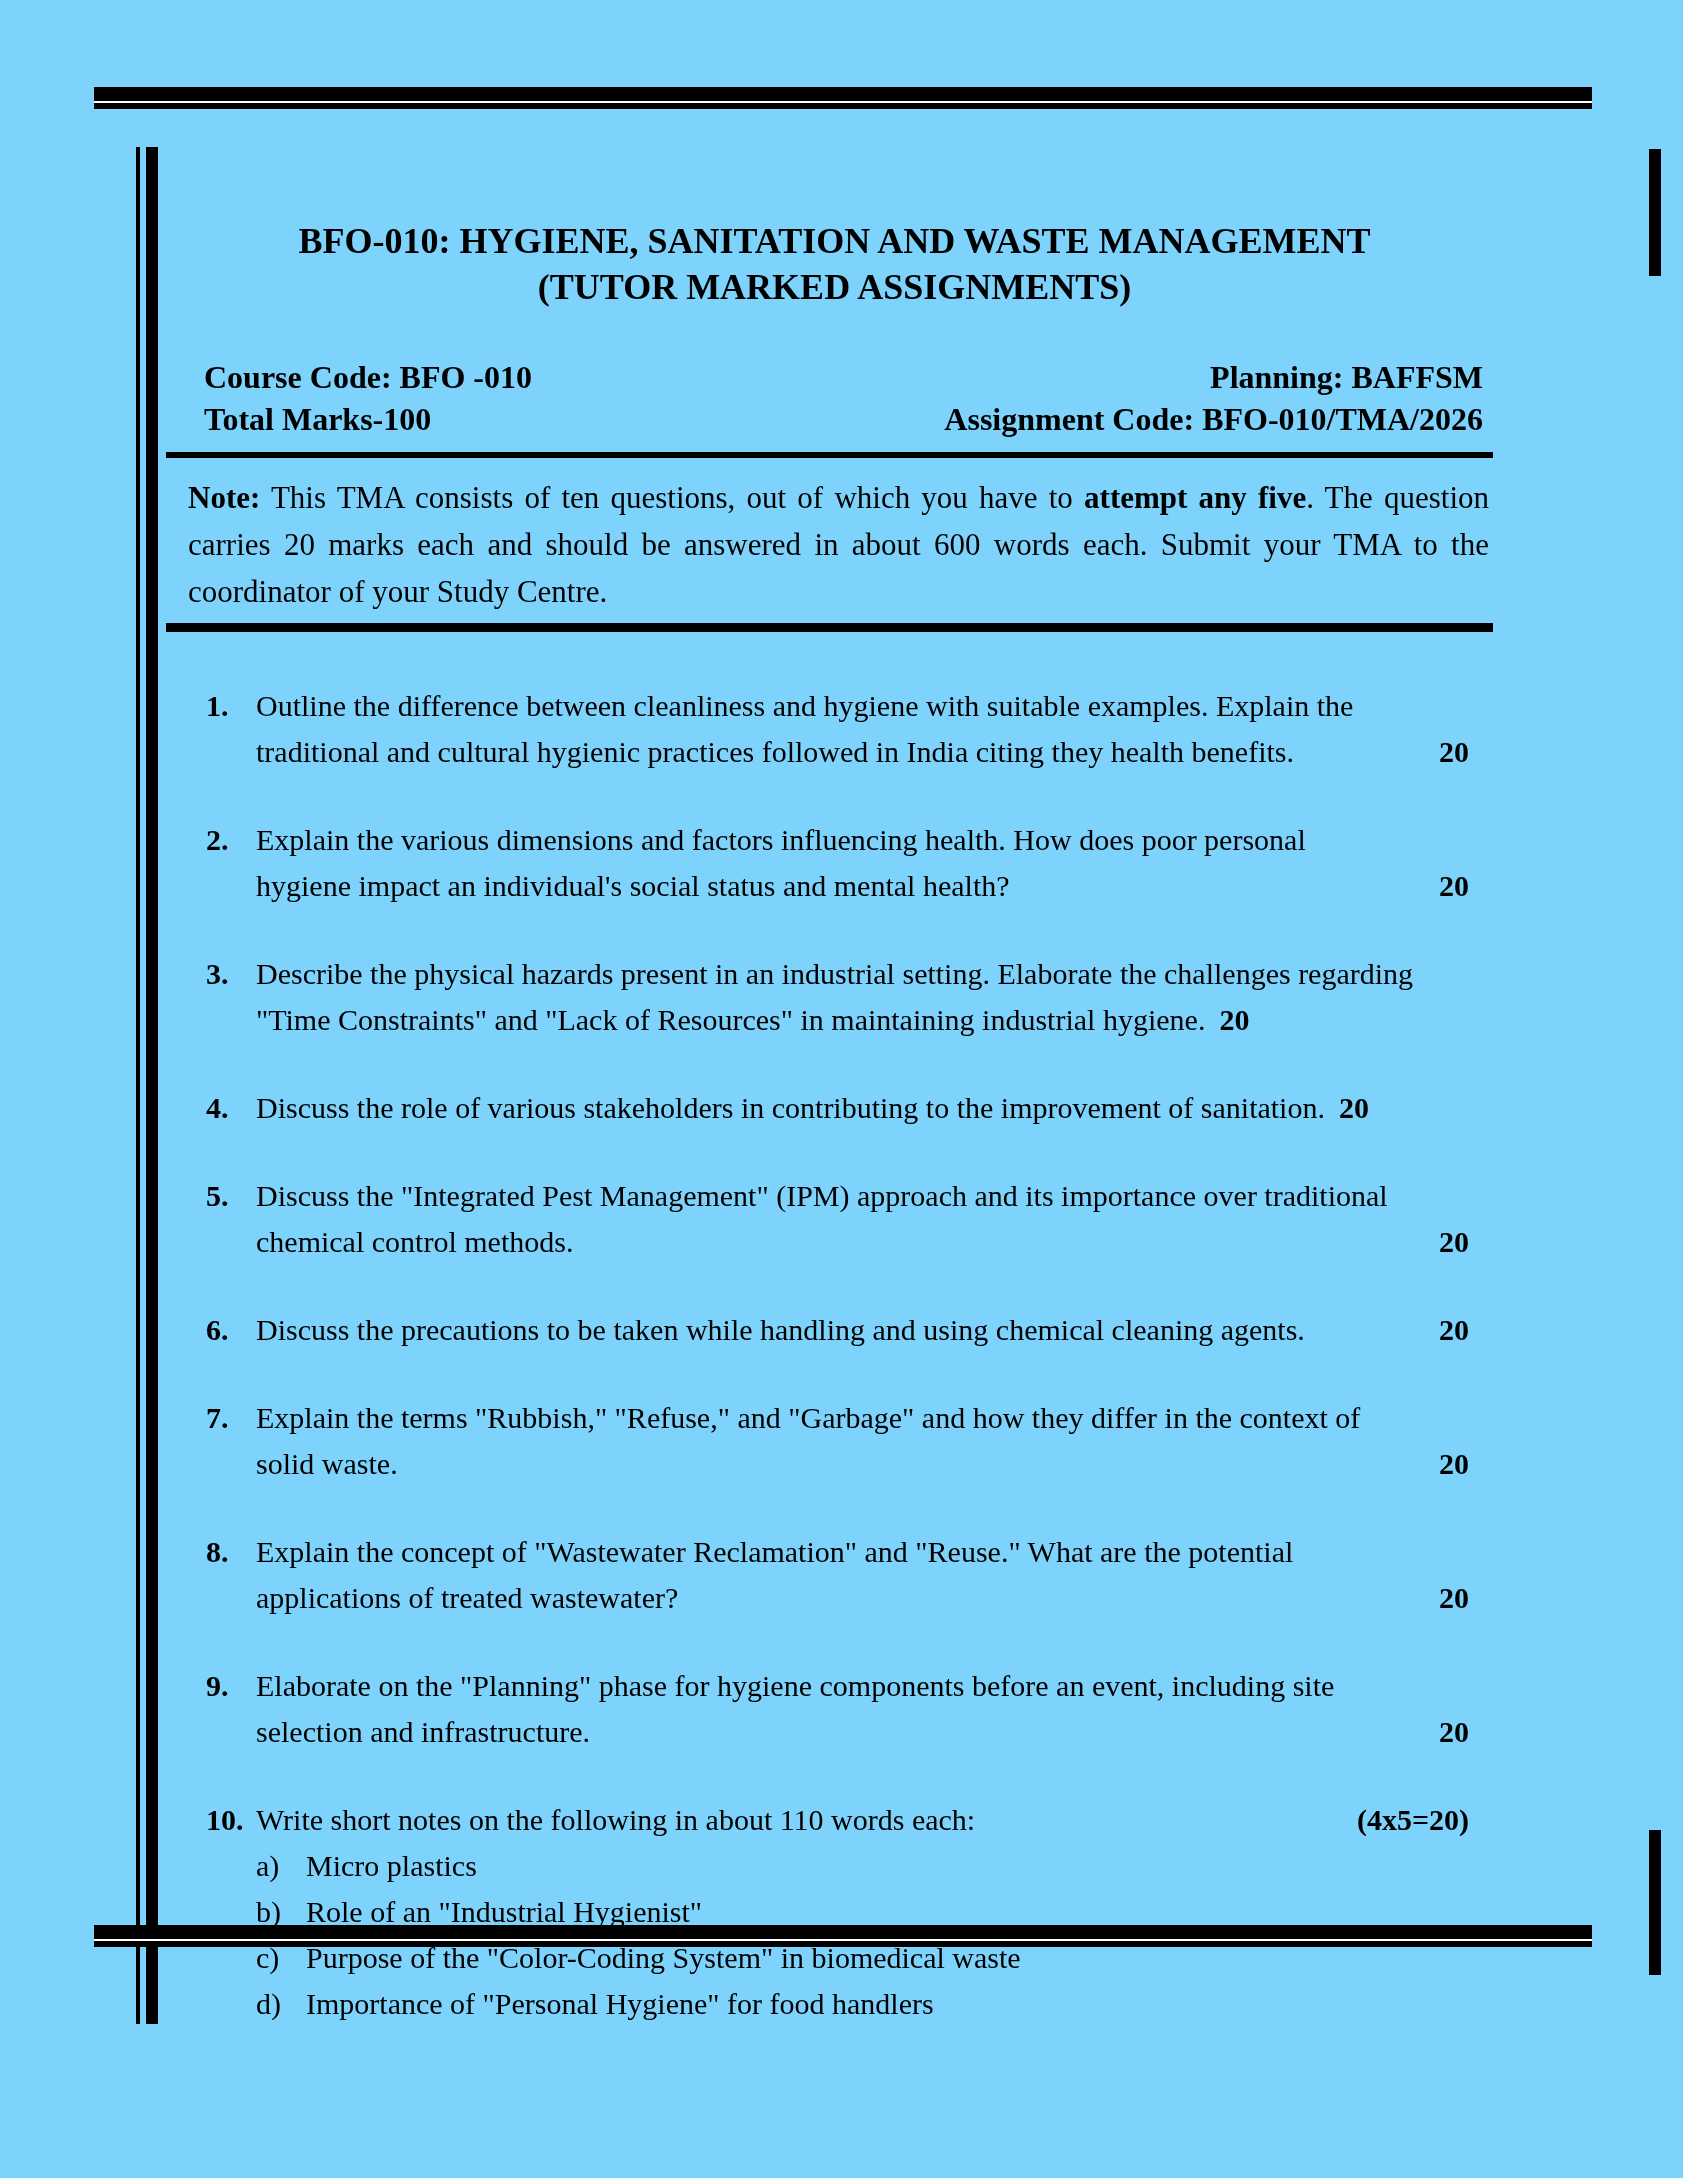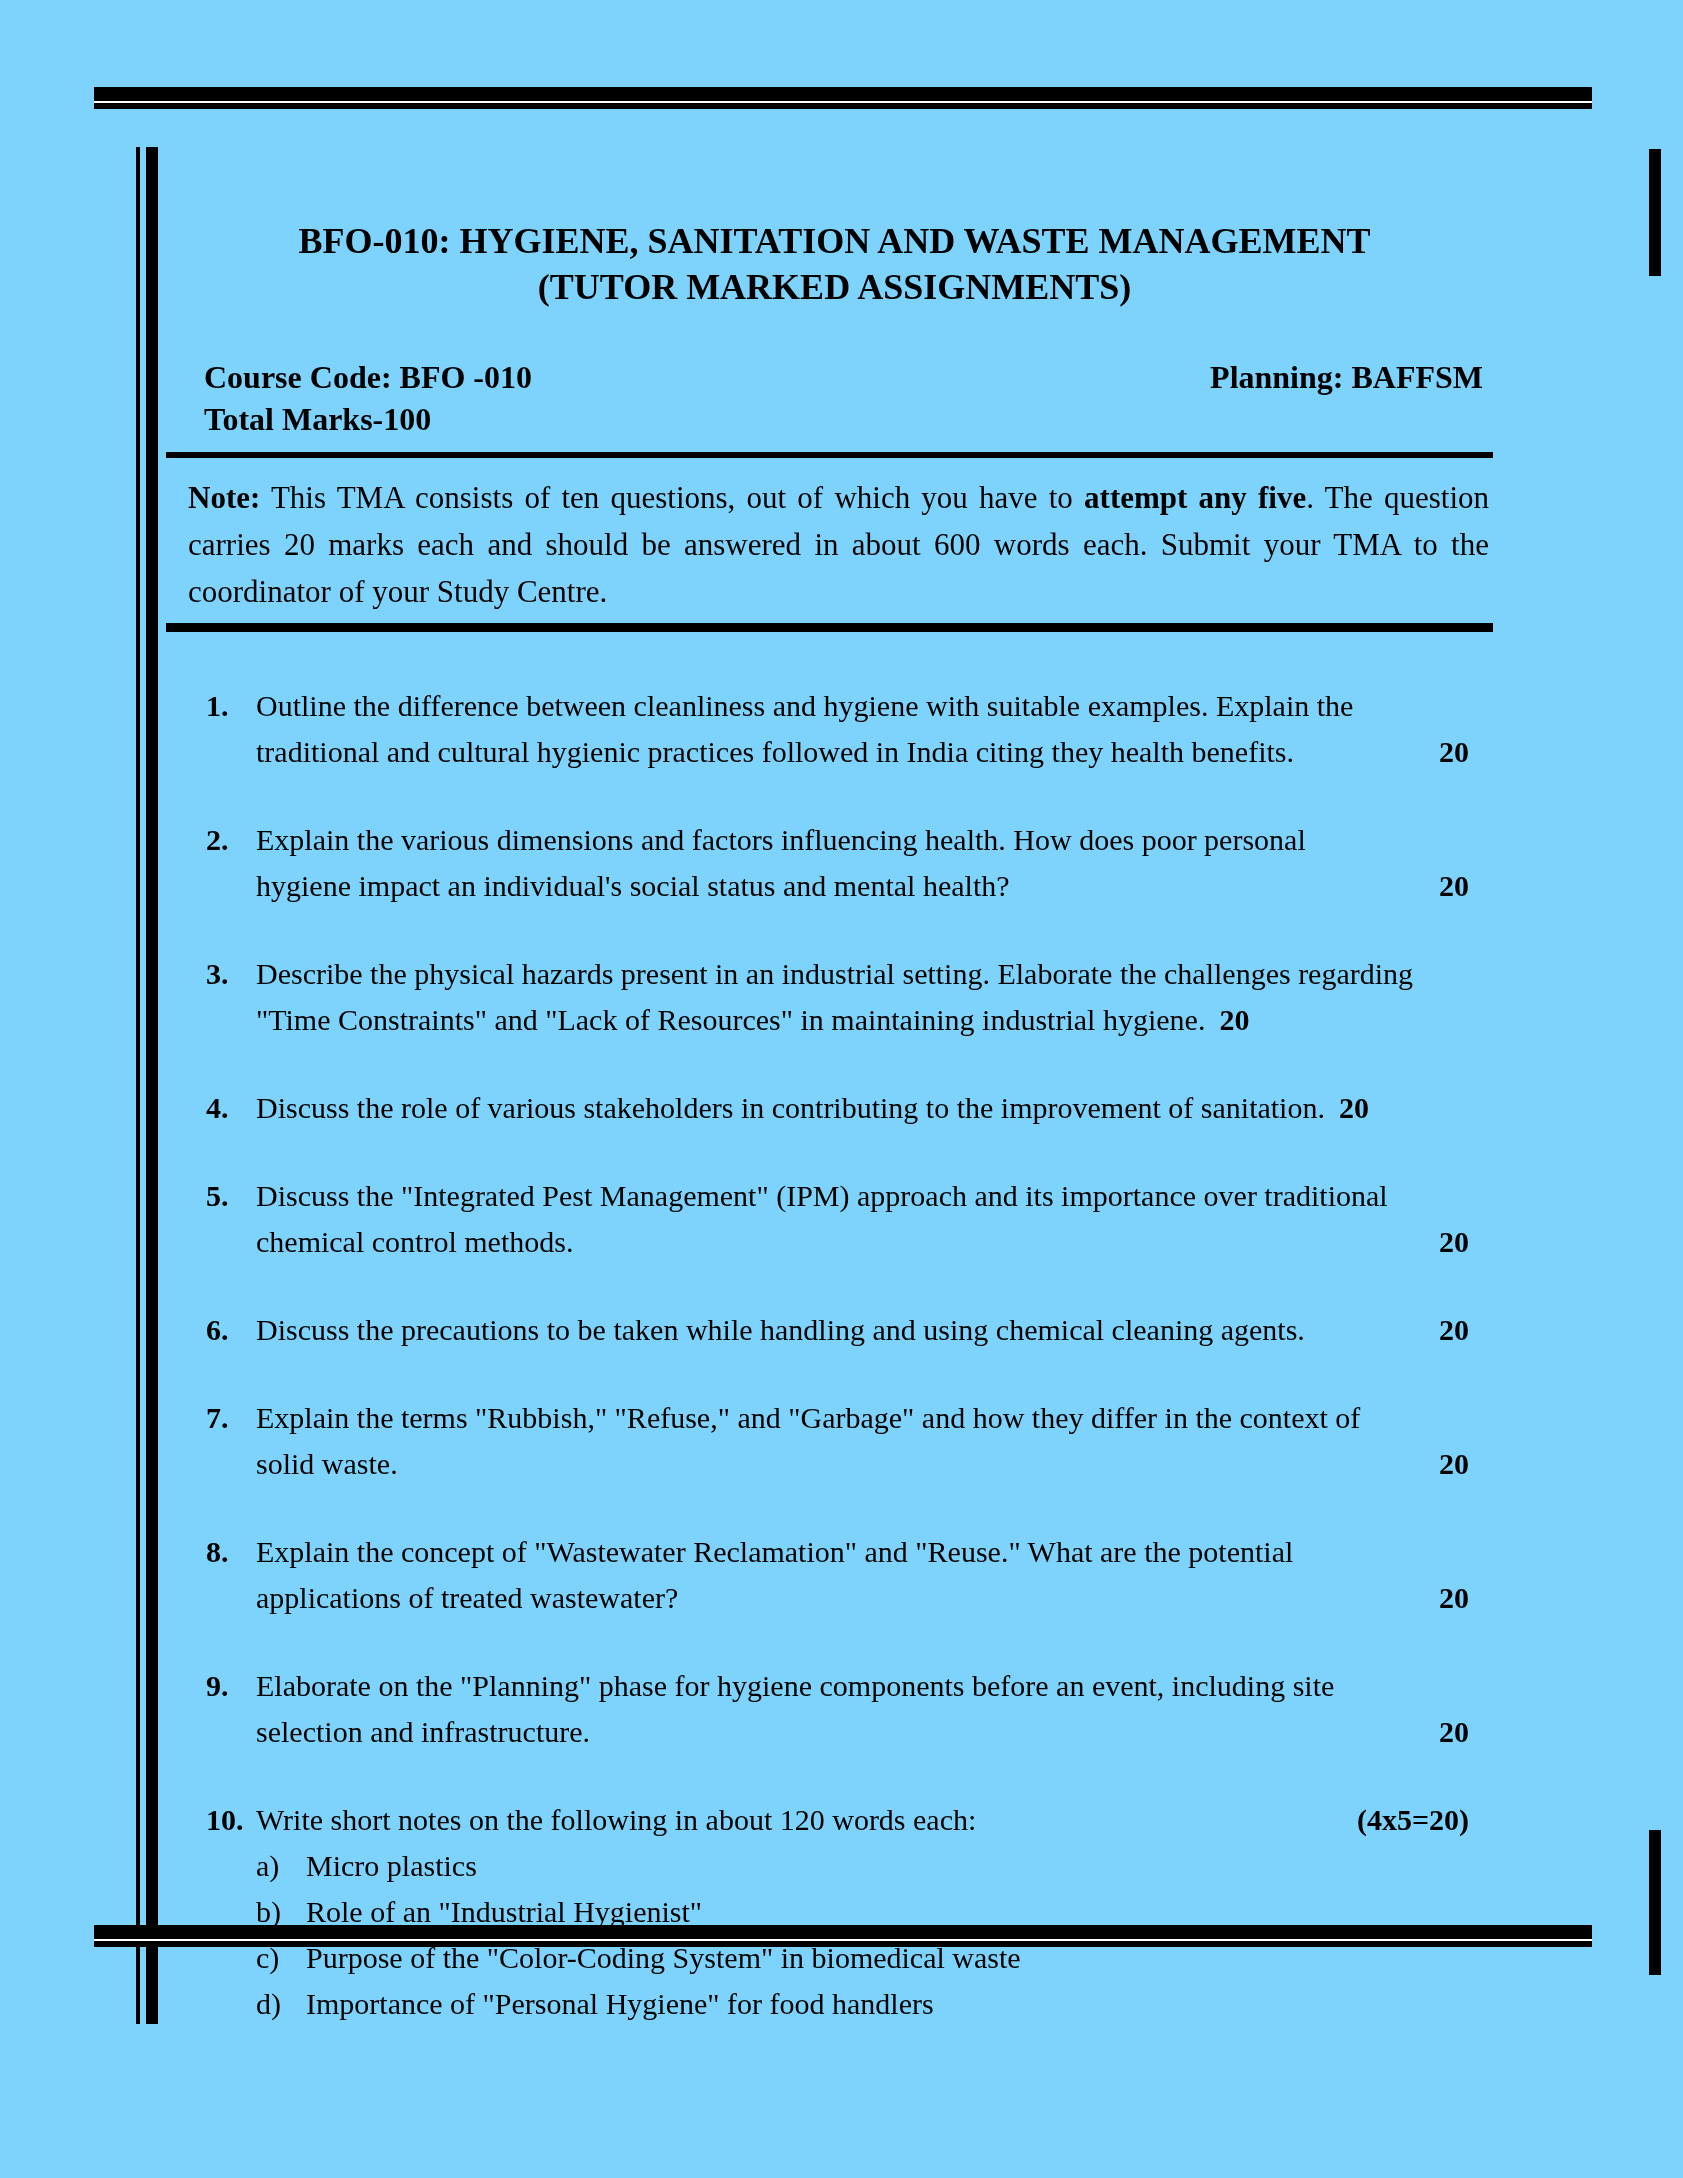--- a/index.html
+++ b/index.html
@@ -70,20 +70,21 @@
       <div>(TUTOR MARKED ASSIGNMENTS)</div>
     </div>
 
     <div class="meta">
       <div class="meta-row">
         <span>Course Code: BFO -010</span>
         <span>Planning: BAFFSM</span>
       </div>
       <div class="meta-row">
         <span>Total Marks-100</span>
+        <span>Assignment Code: BFO-010/TMA/2026</span>
       </div>
     </div>
 
     <div class="rule1"></div>
 
     <div class="note"><span class="b">Note:</span><span> This TMA consists of ten questions, out of which you have to </span><span class="b">attempt any five</span><span>. The question carries 20 marks each and should be answered in about 600 words each. Submit your TMA to the coordinator of your Study Centre.</span></div>
 
     <div class="rule2"></div>
 
     <div class="questions">
@@ -154,21 +155,21 @@
         <span class="qnum">9.</span>
         <div class="qbody">
           <span>Elaborate on the "Planning" phase for hygiene components before an event, including site selection and infrastructure.</span>
           <span class="qmarks">20</span>
         </div>
       </div>
 
       <div class="question q10">
         <span class="qnum">10.</span>
         <div class="qbody">
-          <span>Write short notes on the following in about 120 words each:</span>
+          <span>Write short notes on the following in about 110 words each:</span>
           <span class="qmarks top">(4x5=20)</span>
           <div class="subitems">
             <div class="subitem">
               <span class="letter">a)</span>
               <span>Micro plastics</span>
             </div>
             <div class="subitem">
               <span class="letter">b)</span>
               <span>Role of an "Industrial Hygienist"</span>
             </div>

